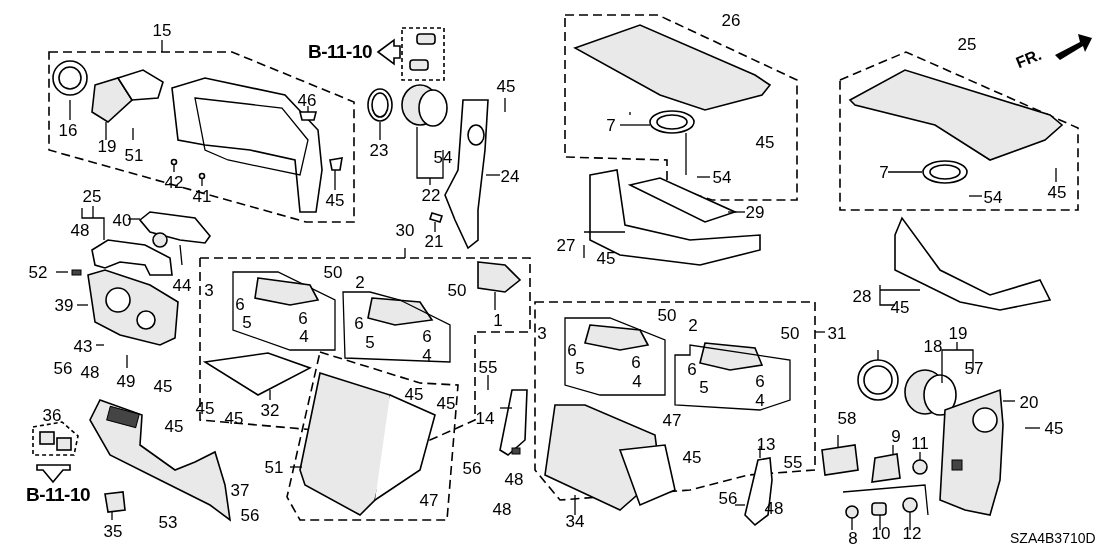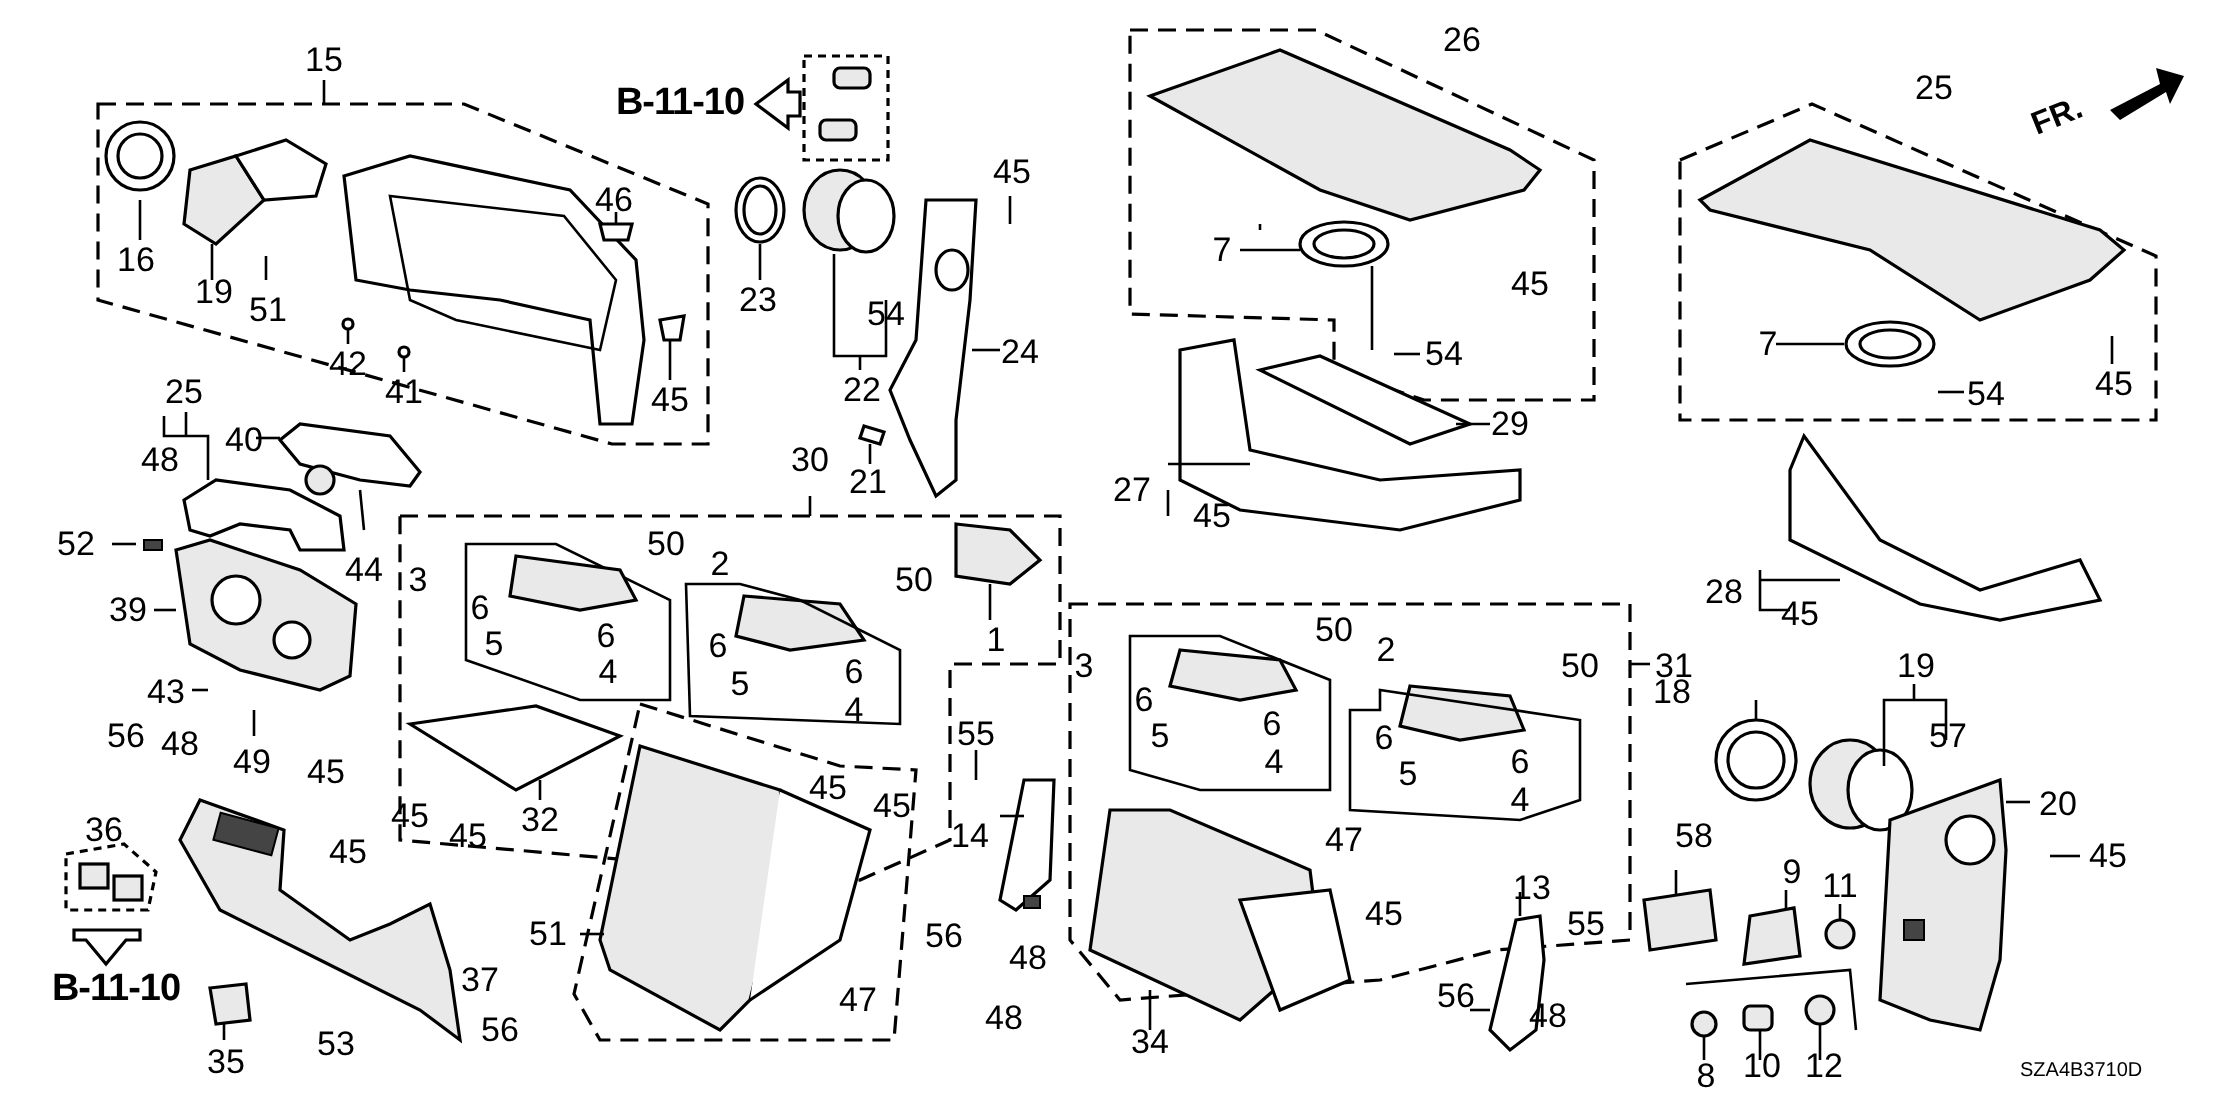--- a/index.html
+++ b/index.html
@@ -1,21 +1,21 @@
 <!DOCTYPE html>
 <html><head>
 <meta charset="utf-8">
 <style>
   html,body{margin:0;padding:0;background:#fff;}
   #stage{position:relative;width:1108px;height:553px;overflow:hidden;background:#fff;
     font-family:"Liberation Sans",sans-serif;color:#000;}
   svg#art{position:absolute;left:0;top:0;}
   .lbl{position:absolute;font-size:17px;line-height:17px;white-space:nowrap;transform:translate(-50%,-50%);}
   .ref{position:absolute;font-size:19px;font-weight:bold;white-space:nowrap;transform:translate(-50%,-50%);letter-spacing:-0.5px;}
-  .code{position:absolute;font-size:10px;white-space:nowrap;text-align:center;}
+  .code{position:absolute;font-size:14px;white-space:nowrap;text-align:center;}
   .fr{position:absolute;font-weight:bold;font-size:16px;transform:rotate(-22deg);}
   .dash{fill:none;stroke:#000;stroke-width:1.6;stroke-dasharray:9 5;}
   .solid{fill:none;stroke:#000;stroke-width:1.3;}
   .part{fill:#fff;stroke:#000;stroke-width:1.6;}
   .partg{fill:#e9e9e9;stroke:#000;stroke-width:1.6;}
   .dark{fill:#444;stroke:#000;stroke-width:1;}
 </style>
 </head>
 <body>
 
@@ -283,21 +283,21 @@
 <div class="lbl" style="left:790px;top:333px">50</div>
 
 <div class="lbl" style="left:672px;top:420px">47</div>
 <div class="lbl" style="left:692px;top:457px">45</div>
 <div class="lbl" style="left:575px;top:521px">34</div>
 <div class="lbl" style="left:766px;top:444px">13</div>
 <div class="lbl" style="left:793px;top:462px">55</div>
 <div class="lbl" style="left:728px;top:498px">56</div>
 <div class="lbl" style="left:774px;top:508px">48</div>
 
-<div class="lbl" style="left:836px;top:346px">18</div>
+<div class="lbl" style="left:933px;top:346px">18</div>
 <div class="lbl" style="left:958px;top:333px">19</div>
 <div class="lbl" style="left:974px;top:368px">57</div>
 <div class="lbl" style="left:1029px;top:402px">20</div>
 <div class="lbl" style="left:1054px;top:428px">45</div>
 <div class="lbl" style="left:847px;top:418px">58</div>
 <div class="lbl" style="left:896px;top:436px">9</div>
 <div class="lbl" style="left:920px;top:443px">11</div>
 <div class="lbl" style="left:853px;top:538px">8</div>
 <div class="lbl" style="left:881px;top:533px">10</div>
 <div class="lbl" style="left:912px;top:533px">12</div>

